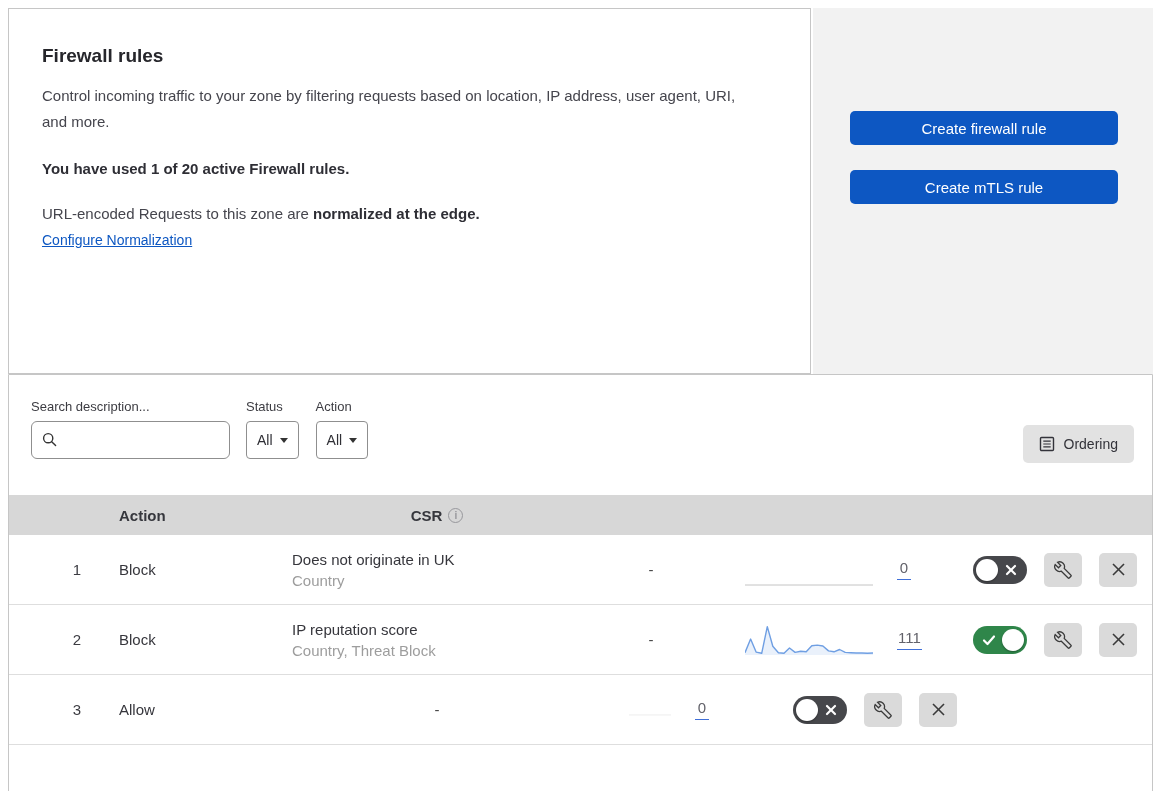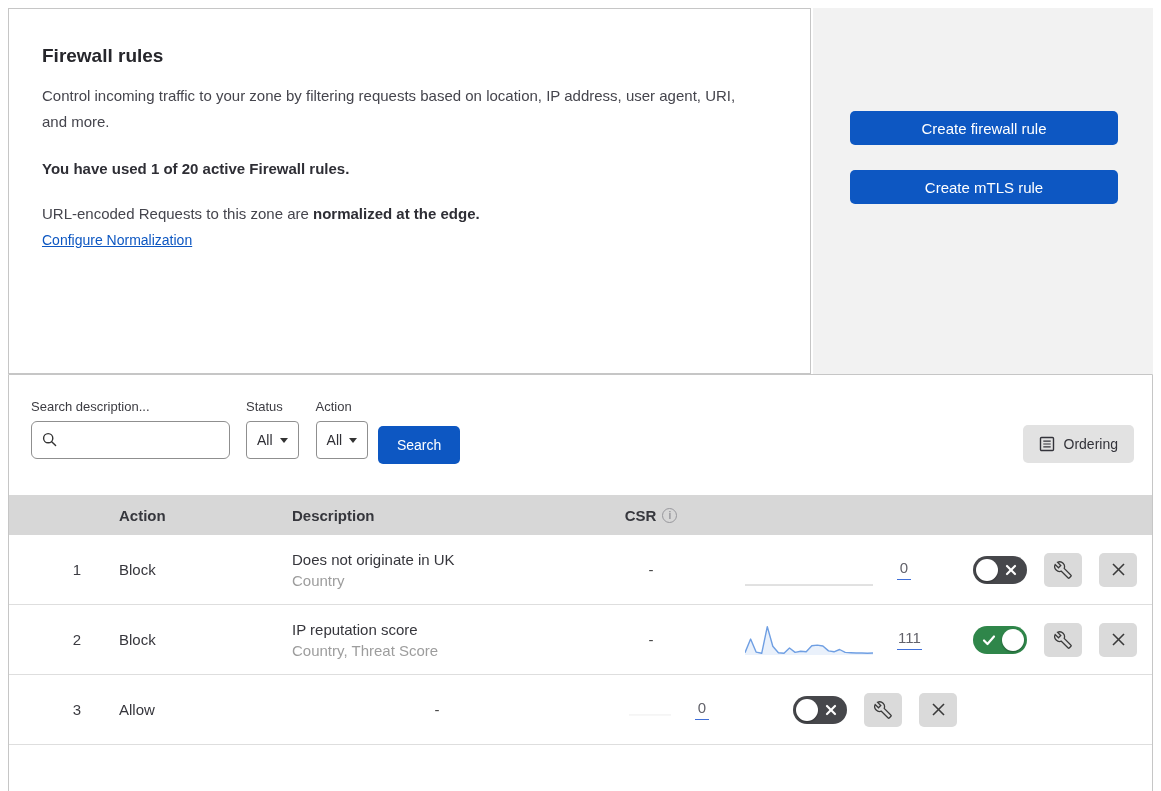--- a/index.html
+++ b/index.html
@@ -126,40 +126,35 @@
       </div>
 
       <div class="f-group ml17">
         <span class="f-label">Action</span>
         <div class="select-box">
           <span>All</span>
           <span class="caret"></span>
         </div>
       </div>
 
-      <div class="f-group ml10">
-        <span class="f-label spacer-label">&nbsp;</span>
-        <button class="btn-search">Search</button>
-      </div>
 
       <button class="ordering-btn">
         <svg width="16" height="16" viewBox="0 0 16 16">
           <rect x="1.5" y="1.5" width="13" height="13" rx="1" fill="none" stroke="#33333a" stroke-width="1.4"></rect>
           <line x1="4.3" y1="5.2" x2="11.7" y2="5.2" stroke="#33333a" stroke-width="1.2"></line>
           <line x1="4.3" y1="8" x2="11.7" y2="8" stroke="#33333a" stroke-width="1.2"></line>
           <line x1="4.3" y1="10.8" x2="11.7" y2="10.8" stroke="#33333a" stroke-width="1.2"></line>
         </svg>
         <span>Ordering</span>
       </button>
     </div>
 
     <div class="grid thead">
       <div></div>
       <div class="th-action">Action</div>
-      <div class="th-desc">Description</div>
       <div class="th-csr">
         <span>CSR</span>
         <span class="info-circle">i</span>
       </div>
       <div></div>
     </div>
 
     <div>
       <div class="grid trow">
         <div class="cell-index">1</div>
@@ -196,21 +191,21 @@
               </svg>
           </button>
         </div>
       </div>
 
       <div class="grid trow">
         <div class="cell-index">2</div>
         <div class="cell-action">Block</div>
         <div class="cell-desc">
           <div class="d-title">IP reputation score</div>
-          <div class="d-sub">Country, Threat Score</div>
+          <div class="d-sub">Country, Threat Block</div>
         </div>
         <div class="cell-csr">-</div>
         <div class="cell-activity">
           <svg class="spark" viewBox="0 0 128 36">
               <polygon points="0,33 0.0,30.7 5.6,17.1 11.1,30.1 16.7,31.3 22.3,4.6 27.8,24.3 33.4,30.7 39.0,31.3 44.5,26.0 50.1,30.4 55.7,29.2 61.2,29.8 66.8,23.7 72.3,23.1 77.9,24.0 83.5,28.9 89.0,29.8 94.6,27.5 100.2,30.4 105.7,30.7 111.3,31.0 116.9,31.0 122.4,31.3 128.0,31.0 128,33" fill="rgba(111,159,227,0.15)"></polygon>
               <polyline points="0.0,30.7 5.6,17.1 11.1,30.1 16.7,31.3 22.3,4.6 27.8,24.3 33.4,30.7 39.0,31.3 44.5,26.0 50.1,30.4 55.7,29.2 61.2,29.8 66.8,23.7 72.3,23.1 77.9,24.0 83.5,28.9 89.0,29.8 94.6,27.5 100.2,30.4 105.7,30.7 111.3,31.0 116.9,31.0 122.4,31.3 128.0,31.0" fill="none" stroke="#6f9fe3" stroke-width="1.4" stroke-linejoin="round"></polyline>
             </svg>
           <span class="count-link">111</span>
         </div>
         <div class="cell-controls">

